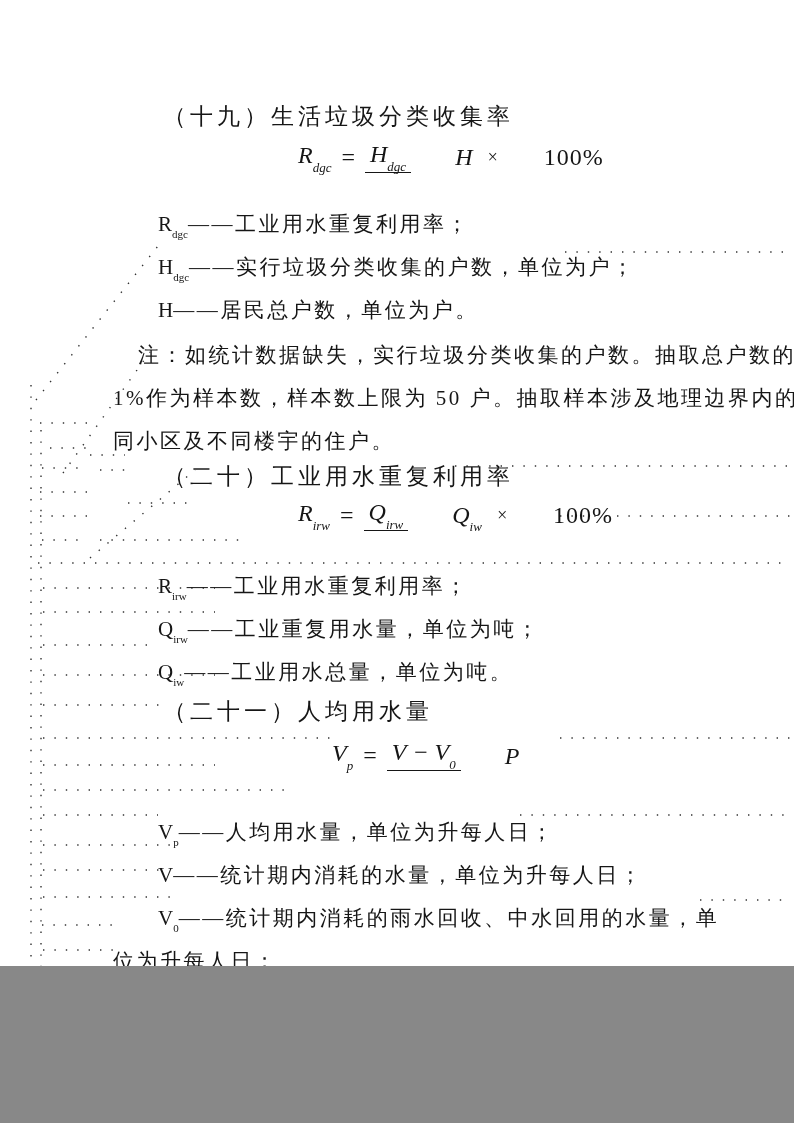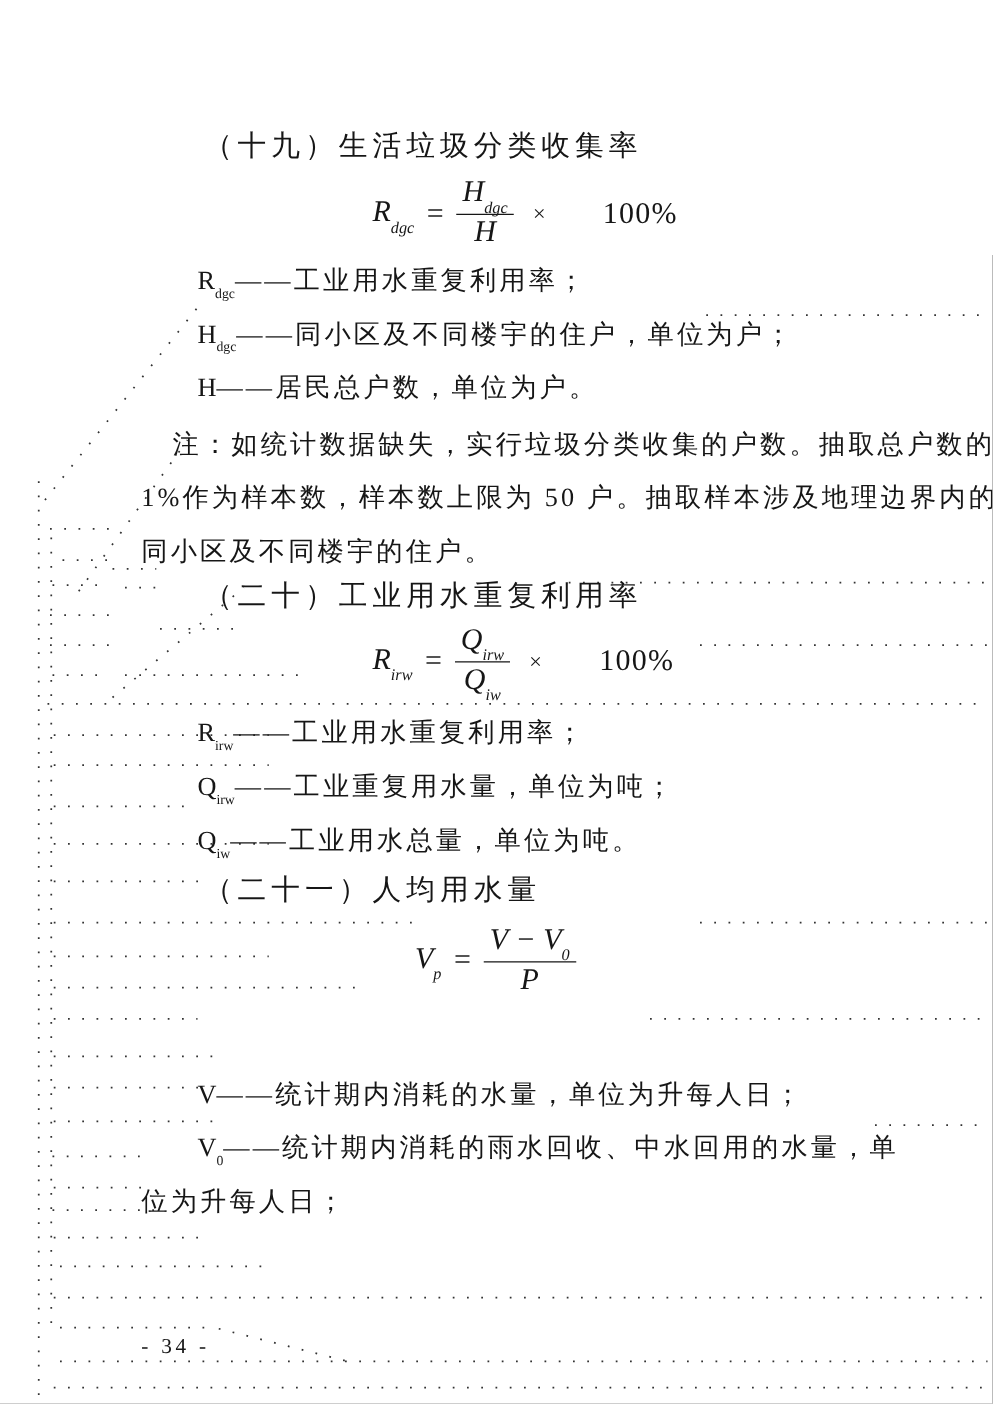--- a/index.html
+++ b/index.html
@@ -1,37 +1,37 @@
 <!DOCTYPE html>
 <html><head>
 <meta charset="utf-8">
 <style>
   html,body{margin:0;padding:0;background:#888;}
   .page{
     position:relative;
-    width:794px;height:1123px;
+    width:794px;height:966px;
     margin:0 auto;
     background:#ffffff;
     overflow:hidden;
     font-family:"Liberation Serif","DejaVu Serif",serif;
     color:#161616;
   }
   .artifacts{position:absolute;left:0;top:0;width:794px;height:1123px;pointer-events:none;}
   .artifacts line{stroke:#333;stroke-width:1.4;stroke-dasharray:1.4 10;}
   .line{position:absolute;white-space:nowrap;}
   .heading{font-size:23px;letter-spacing:4px;font-weight:500;}
   .term,.note,.cont{font-size:21px;letter-spacing:2.5px;}
   .tsym{font-size:21px;letter-spacing:0;}
   .tsub{font-size:11px;letter-spacing:0;position:relative;top:2px;}
   .pagenum{font-size:17px;letter-spacing:3px;margin-top:24px;}
   
   .formula{position:absolute;font-size:24px;font-style:italic;white-space:nowrap;display:flex;align-items:center;}
   .formula sub{font-size:13px;font-style:italic;position:relative;top:3px;}
   .feq{margin:0 10px;font-style:normal;}
-  .frac{display:inline-flex;flex-direction:column;align-items:center;vertical-align:middle;}
+  .frac{display:inline-flex;flex-direction:row;align-items:center;vertical-align:middle;gap:44px;}
   .frac .num{display:block;padding:0 5px 2px 5px;border-bottom:1.8px solid #161616;line-height:1.05;}
   .frac .den{display:block;padding-top:2px;line-height:1.05;}
   .ftimes{margin:0 8px 0 14px;font-size:18px;}
   .frhs{font-style:normal;letter-spacing:1px;margin-left:37px;}
 </style>
 </head>
 <body>
 
 <div class="page">
 
@@ -92,21 +92,21 @@
       <span class="den"><span>H</span><sub></sub></span>
     </span>
     <span class="ftimes">×</span>
     <span class="frhs">100%</span>
   </div>
 
   <div class="line term" style="left:158px;top:210px">
     <span class="tsym">R</span><sub class="tsub">dgc</sub><span>——工业用水重复利用率；</span>
   </div>
   <div class="line term" style="left:158px;top:253px">
-    <span class="tsym">H</span><sub class="tsub">dgc</sub><span>——同小区及不同楼宇的住户，单位为户；</span>
+    <span class="tsym">H</span><sub class="tsub">dgc</sub><span>——实行垃圾分类收集的户数，单位为户；</span>
   </div>
   <div class="line term" style="left:158px;top:296px">
     <span class="tsym">H</span><sub class="tsub"></sub><span>——居民总户数，单位为户。</span>
   </div>
 
   <div class="line note" style="left:138px;top:341px">注：如统计数据缺失，实行垃圾分类收集的户数。抽取总户数的</div>
   <div class="line note" style="left:113px;top:384px">1%作为样本数，样本数上限为 50 户。抽取样本涉及地理边界内的不</div>
   <div class="line note" style="left:113px;top:427px">同小区及不同楼宇的住户。</div>
 
   <div class="line heading" style="left:163px;top:461px">（二十）工业用水重复利用率</div>
@@ -136,20 +136,23 @@
 
   <div class="formula" style="left:332px;top:740px">
     <span><span>V</span><sub>p</sub></span>
     <span class="feq">=</span>
     <span class="frac">
       <span class="num"><span>V</span>&nbsp;<span>−</span>&nbsp;<span>V</span><sub>0</sub></span>
       <span class="den"><span>P</span></span>
     </span>
   </div>
 
+  <div class="line term" style="left:158px;top:818px">
+    <span class="tsym">V</span><sub class="tsub">p</sub><span>——人均用水量，单位为升每人日；</span>
+  </div>
   <div class="line term" style="left:158px;top:861px">
     <span class="tsym">V</span><sub class="tsub"></sub><span>——统计期内消耗的水量，单位为升每人日；</span>
   </div>
   <div class="line term" style="left:158px;top:904px">
     <span class="tsym">V</span><sub class="tsub">0</sub><span>——统计期内消耗的雨水回收、中水回用的水量，单</span>
   </div>
   <div class="line cont" style="left:113px;top:947px">位为升每人日；</div>
 
   <div class="line pagenum" style="left:113px;top:1043px">- 34 -</div>
 

